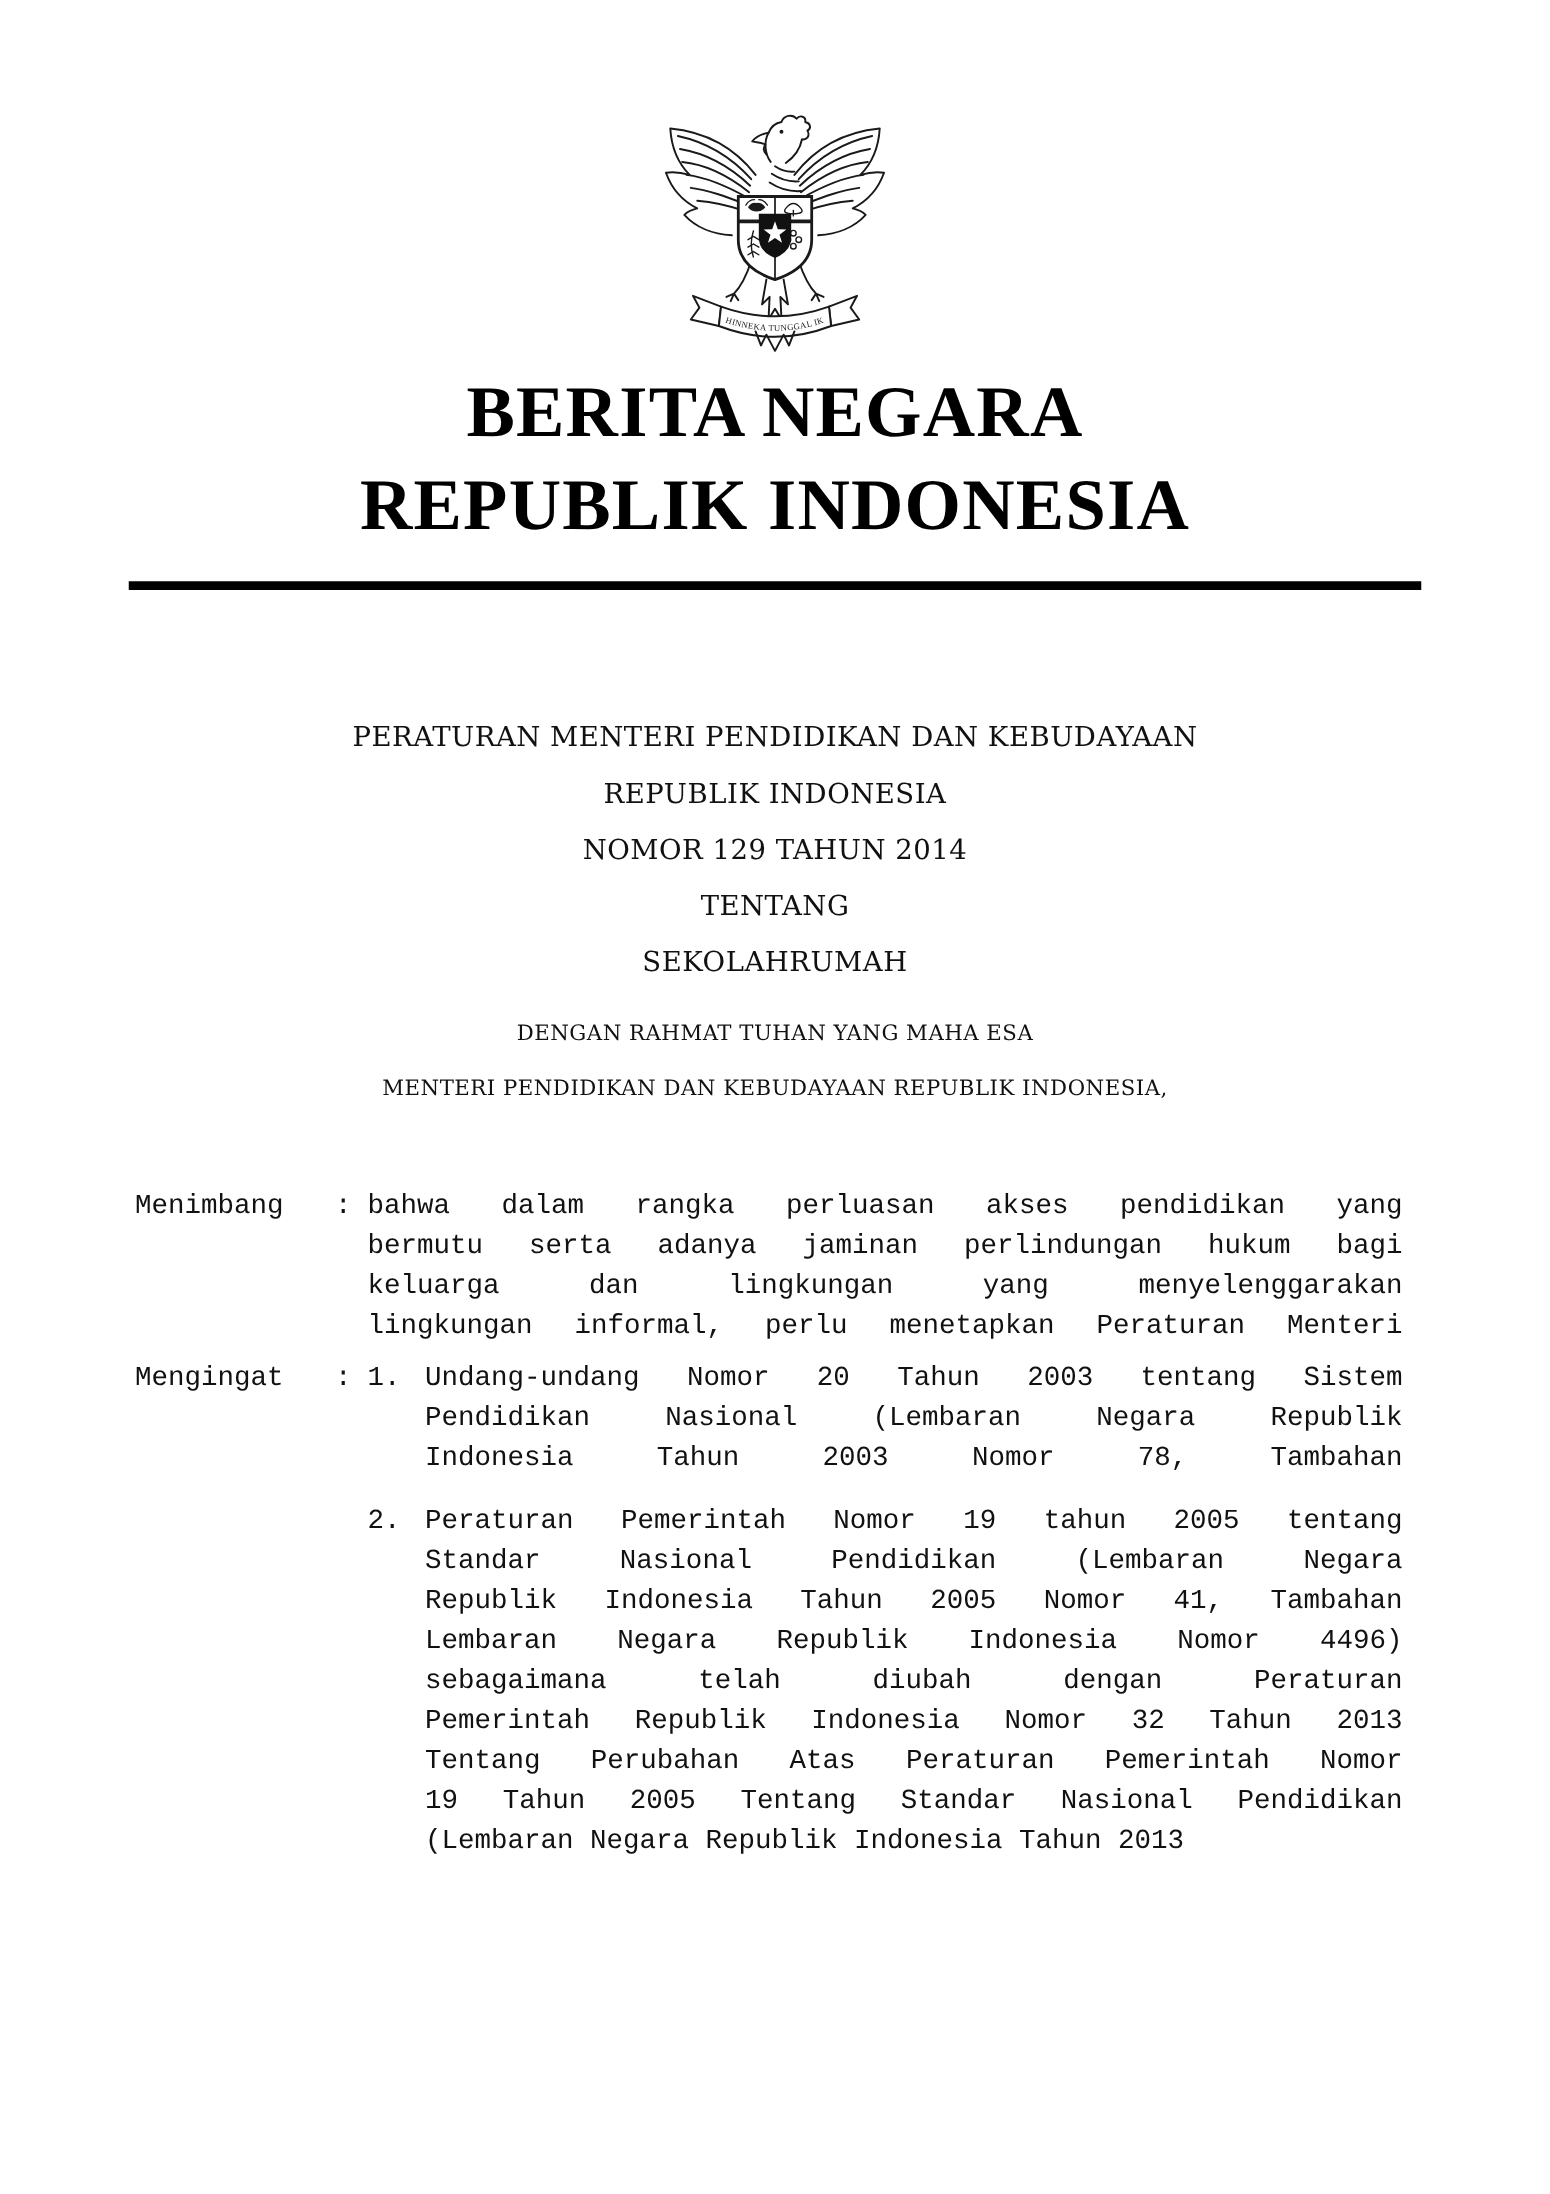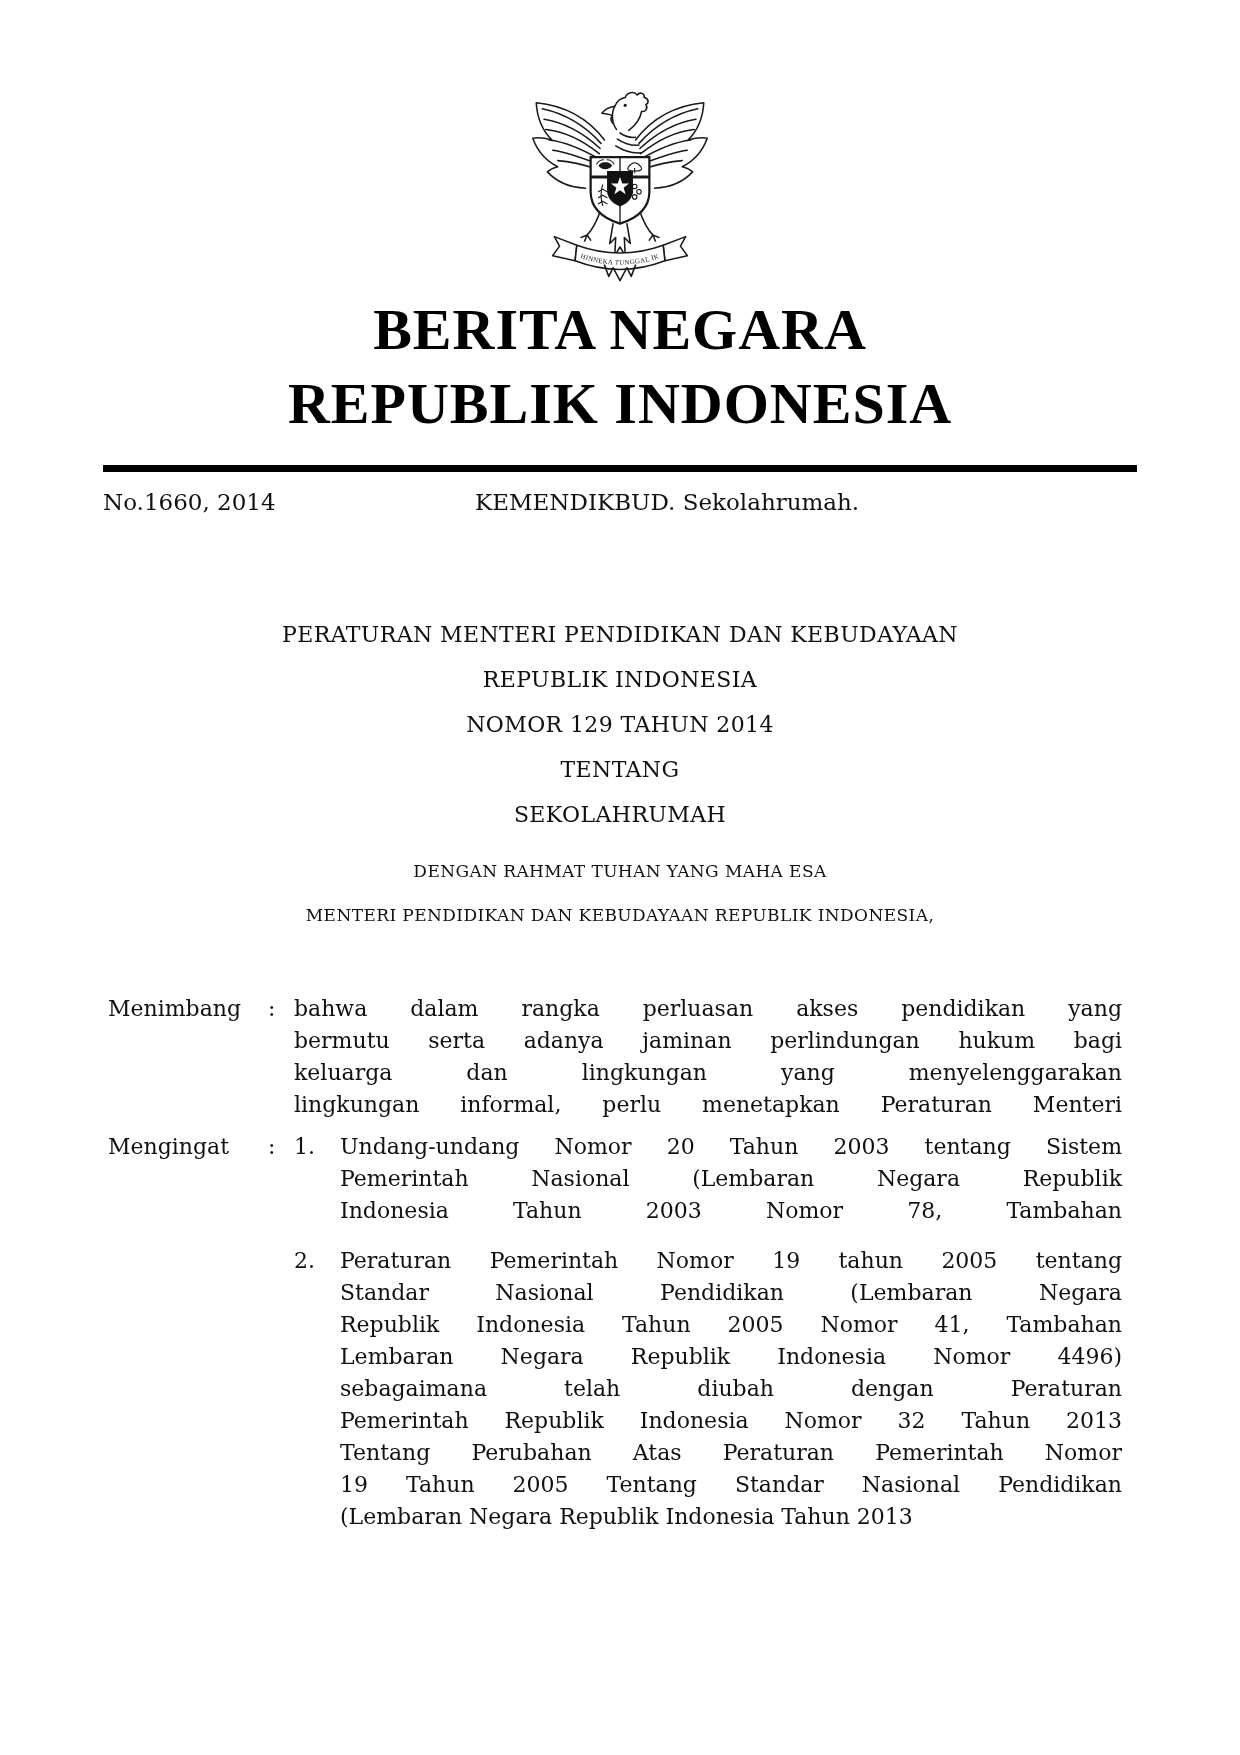--- a/index.html
+++ b/index.html
@@ -16,21 +16,21 @@
   .rule{width:1034px;height:7px;background:#000;margin:24px auto 0;}
   .masthead-row{
     width:1034px;margin:16px auto 0;position:relative;height:28px;
     font-size:23px;line-height:28px;white-space:nowrap;
   }
   .issue{position:absolute;left:0;top:0;}
   .subject{position:absolute;left:372px;top:0;}
   .title-block{margin-top:96px;font-size:22px;line-height:45px;letter-spacing:0.4px;}
   .title-block .line{text-align:center;}
   .invocation{margin-top:12px;font-size:17px;line-height:44px;letter-spacing:0.4px;text-align:center;}
-  .body-col{margin:0 118px 0 108px;font-size:22px;line-height:32px;}
+  .body-col{margin:0 118px 0 108px;font-size:22px;line-height:32px;font-family:Liberation Mono, monospace;}
   .clause{display:grid;grid-template-columns:160px 26px 1fr;align-items:start;}
   .clause-menimbang{margin-top:56px;}
   .clause-mengingat{margin-top:10px;}
   .just .line{text-align:justify;text-align-last:justify;}
   .just .line.line-last{text-align-last:left;}
   .list-item{display:grid;grid-template-columns:46px 1fr;align-items:start;}
   .list-item-2{margin-top:18px;}
   .emblem-stroke{fill:none;stroke:#1a1a1a;stroke-width:1.8;stroke-linecap:round;stroke-linejoin:round;}
 </style>
 </head>
@@ -110,24 +110,20 @@
     </svg>
   </div>
 
   <div class="masthead-title">
     <div>BERITA NEGARA</div>
     <div>REPUBLIK INDONESIA</div>
   </div>
 
   <div class="rule"></div>
 
-  <div class="masthead-row">
-    <span class="issue">No.1660, 2014</span>
-    <span class="subject">KEMENDIKBUD. Sekolahrumah.</span>
-  </div>
 
   <div class="title-block">
       <div class="line">PERATURAN MENTERI PENDIDIKAN DAN KEBUDAYAAN</div>
       <div class="line">REPUBLIK INDONESIA</div>
       <div class="line">NOMOR 129 TAHUN 2014</div>
       <div class="line">TENTANG</div>
       <div class="line line-last">SEKOLAHRUMAH</div>
     </div>
 
   <div class="invocation">
@@ -149,21 +145,21 @@
     </div>
 
     <div class="clause clause-mengingat">
       <div>Mengingat</div>
       <div>:</div>
       <div>
         <div class="list-item list-item-1">
           <div>1.</div>
           <div class="just">
               <div class="line">Undang-undang Nomor 20 Tahun 2003 tentang Sistem</div>
-              <div class="line">Pemerintah Nasional (Lembaran Negara Republik</div>
+              <div class="line">Pendidikan Nasional (Lembaran Negara Republik</div>
               <div class="line">Indonesia Tahun 2003 Nomor 78, Tambahan</div>
             </div>
         </div>
         <div class="list-item list-item-2">
           <div>2.</div>
           <div class="just">
               <div class="line">Peraturan Pemerintah Nomor 19 tahun 2005 tentang</div>
               <div class="line">Standar Nasional Pendidikan (Lembaran Negara</div>
               <div class="line">Republik Indonesia Tahun 2005 Nomor 41, Tambahan</div>
               <div class="line">Lembaran Negara Republik Indonesia Nomor 4496)</div>

